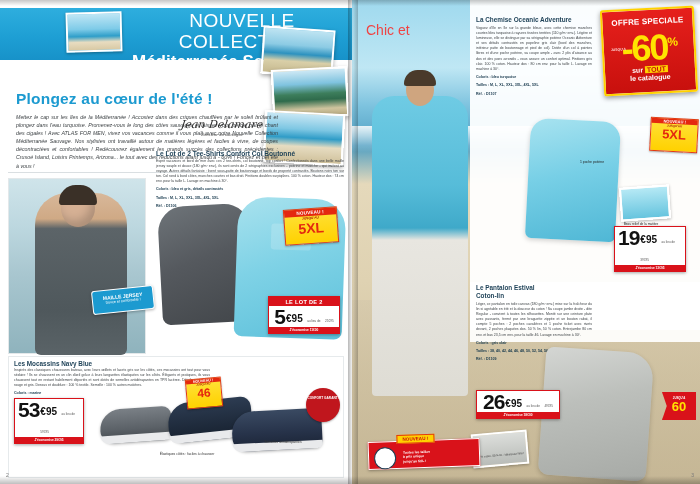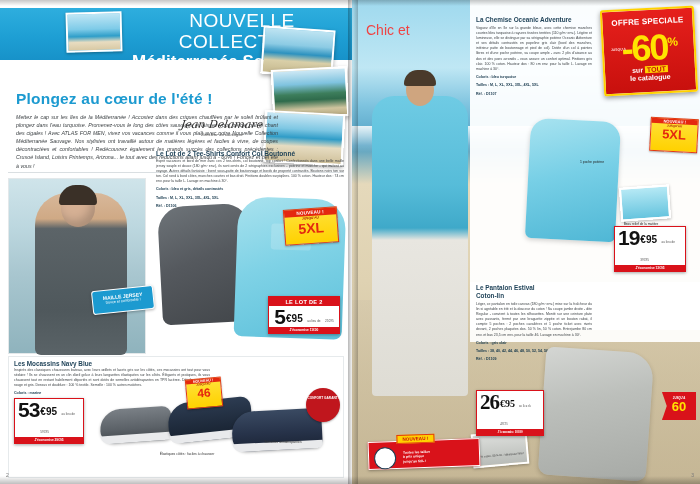--- a/index.html
+++ b/index.html
@@ -253,21 +253,21 @@
   .badge-5xl-r {
     position:absolute; left:298px; top:118px; width:48px; height:34px; z-index:16;
     background:linear-gradient(180deg,#ffe23a,#ffd100); border:1px solid #e03a10;
     text-align:center; transform:rotate(3deg); box-shadow:0 1px 2px rgba(0,0,0,.3);
   }
   .badge-5xl-r .nv { background:#e4280f; color:#fff; font-size:4px; font-weight:700; }
   .badge-5xl-r .jus { font-size:3px; color:#a31b06; font-weight:700; line-height:4px; }
   .badge-5xl-r .sz { font-size:13px; font-weight:700; color:#e4280f; line-height:13px; }
 
   .price-shirt { left:254px; top:226px; width:72px;margin-left:8px; }
-  .price-pant  { left:124px; top:390px; width:68px;font-family:Liberation Serif, serif; }
+  .price-pant  { left:124px; top:390px; width:84px; }
 
   .pant {
     position:absolute; left:190px; top:350px; width:108px; height:128px; z-index:9;
     background:linear-gradient(165deg,#d4d6d3 0%,#bcbfbb 40%,#a7aaa6 100%);
     border-radius:8px 26px 10px 10px; transform:rotate(4deg);
     box-shadow:0 2px 5px rgba(0,0,0,.2);
   }
   .pant-swatch {
     position:absolute; left:120px; top:432px; width:56px; height:34px; z-index:14;
     background:linear-gradient(180deg,#dcdedb,#b9bcb8); border:2px solid #fff;

